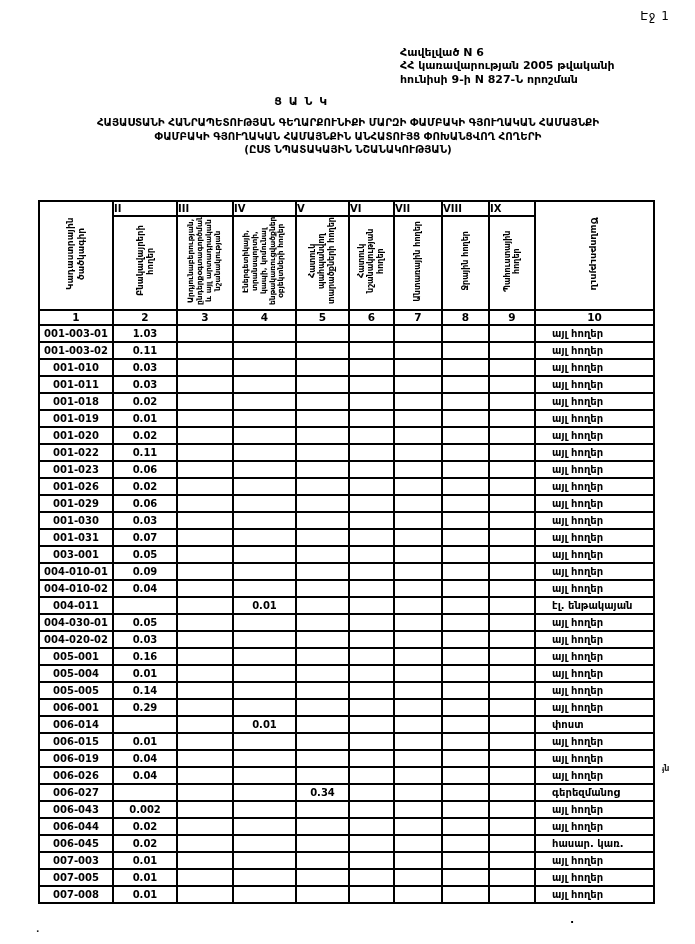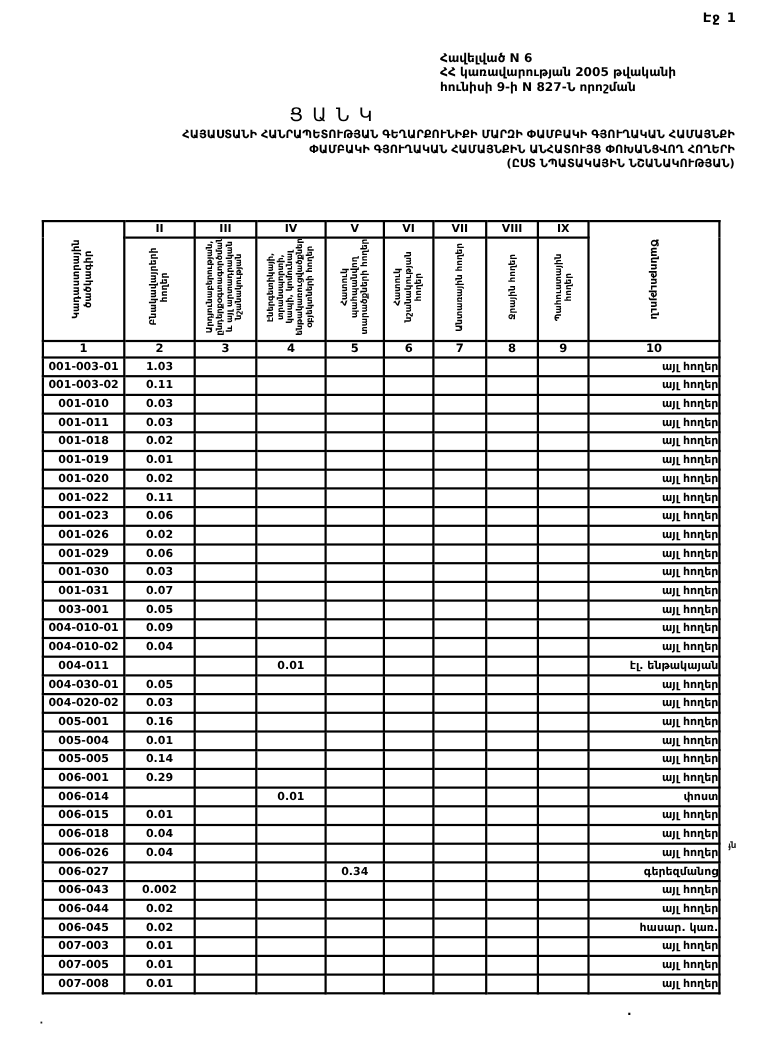--- a/index.html
+++ b/index.html
@@ -1,46 +1,46 @@
 <!DOCTYPE html>
 <html><head>
 <meta charset="utf-8">
 <style>
   html,body { margin:0; padding:0; }
   body {
     width:695px; height:944px; background:#ffffff; color:#000;
     font-family:"DejaVu Sans", sans-serif; position:relative; overflow:hidden;
   }
   .page { position:absolute; inset:0; }
-  .page-num { position:absolute; top:9px; right:25px; font-size:12px; font-weight:bold; letter-spacing:1px; }
+  .page-num { position:absolute; top:9px; right:25px; font-size:12px; font-weight:normal; letter-spacing:1px; }
   .appendix { position:absolute; top:46px; left:400px; width:285px; text-align:left;
               font-size:11px; font-weight:bold; line-height:1.22; }
   .doc-type { position:absolute; top:95px; left:0; width:603px; text-align:center;
-              font-size:17px; font-weight:normal; letter-spacing:1.5px; }
-  .title { position:absolute; top:116px; left:28px; width:640px; text-align:right;
+              font-size:11px; font-weight:bold; letter-spacing:1.5px; }
+  .title { position:absolute; top:116px; left:28px; width:640px; text-align:center;
            font-size:10.3px; font-weight:bold; line-height:1.33; }
 
   table.land-table { position:absolute; left:38px; top:200px; border-collapse:collapse; table-layout:fixed; }
   .land-table th, .land-table td { border:2px solid #000; padding:0; overflow:hidden; }
 
-  .strip-cell { height:13px; font-size:10px; font-weight:bold; text-align:center; vertical-align:middle; line-height:13px; }
+  .strip-cell { height:13px; font-size:10px; font-weight:bold; text-align:left; vertical-align:middle; line-height:13px; }
   .tall-cell  { height:89px; vertical-align:middle; text-align:center; }
   .merged-cell{ vertical-align:middle; text-align:center; }
   .num-cell   { height:13px; font-size:10.5px; font-weight:bold; text-align:center; line-height:13px; }
 
   .vh { writing-mode:vertical-rl; transform:rotate(180deg); display:inline-block;
         max-height:88px; font-weight:bold; line-height:1.18; }
   .vh1 { font-size:9px; max-height:96px; }
   .f85 { font-size:8.5px; max-height:80px; }
   .f80 { font-size:8px; }
   .f75 { font-size:7.5px; }
   .vh-down { writing-mode:vertical-rl; display:inline-block; font-size:9.5px; font-weight:bold; }
 
   .land-table tbody td { height:15px; line-height:15px; font-size:10px; font-weight:bold; text-align:center; }
-  .land-table tbody td.note { text-align:right; padding-left:16px; }
+  .land-table tbody td.note { text-align:left; padding-left:16px; }
 
   .mark-right { position:absolute; left:662px; top:762px; font-size:8px; font-weight:bold; color:#1a1a1a; }
   .dot-bottom { position:absolute; left:570px; top:913px; font-size:11px; font-weight:bold; }
   .mark-bl    { position:absolute; left:36px; top:926px; font-size:9px; font-weight:bold; color:#1a1a1a; }
 </style>
 </head>
 <body>
 
 <div class="page">
 
@@ -416,21 +416,21 @@
           <td></td>
           <td></td>
           <td></td>
           <td></td>
           <td></td>
           <td></td>
           <td></td>
           <td class="note">այլ հողեր</td>
         </tr>
         <tr>
-          <td>006-018</td>
+          <td>006-019</td>
           <td>0.04</td>
           <td></td>
           <td></td>
           <td></td>
           <td></td>
           <td></td>
           <td></td>
           <td></td>
           <td class="note">այլ հողեր</td>
         </tr>

